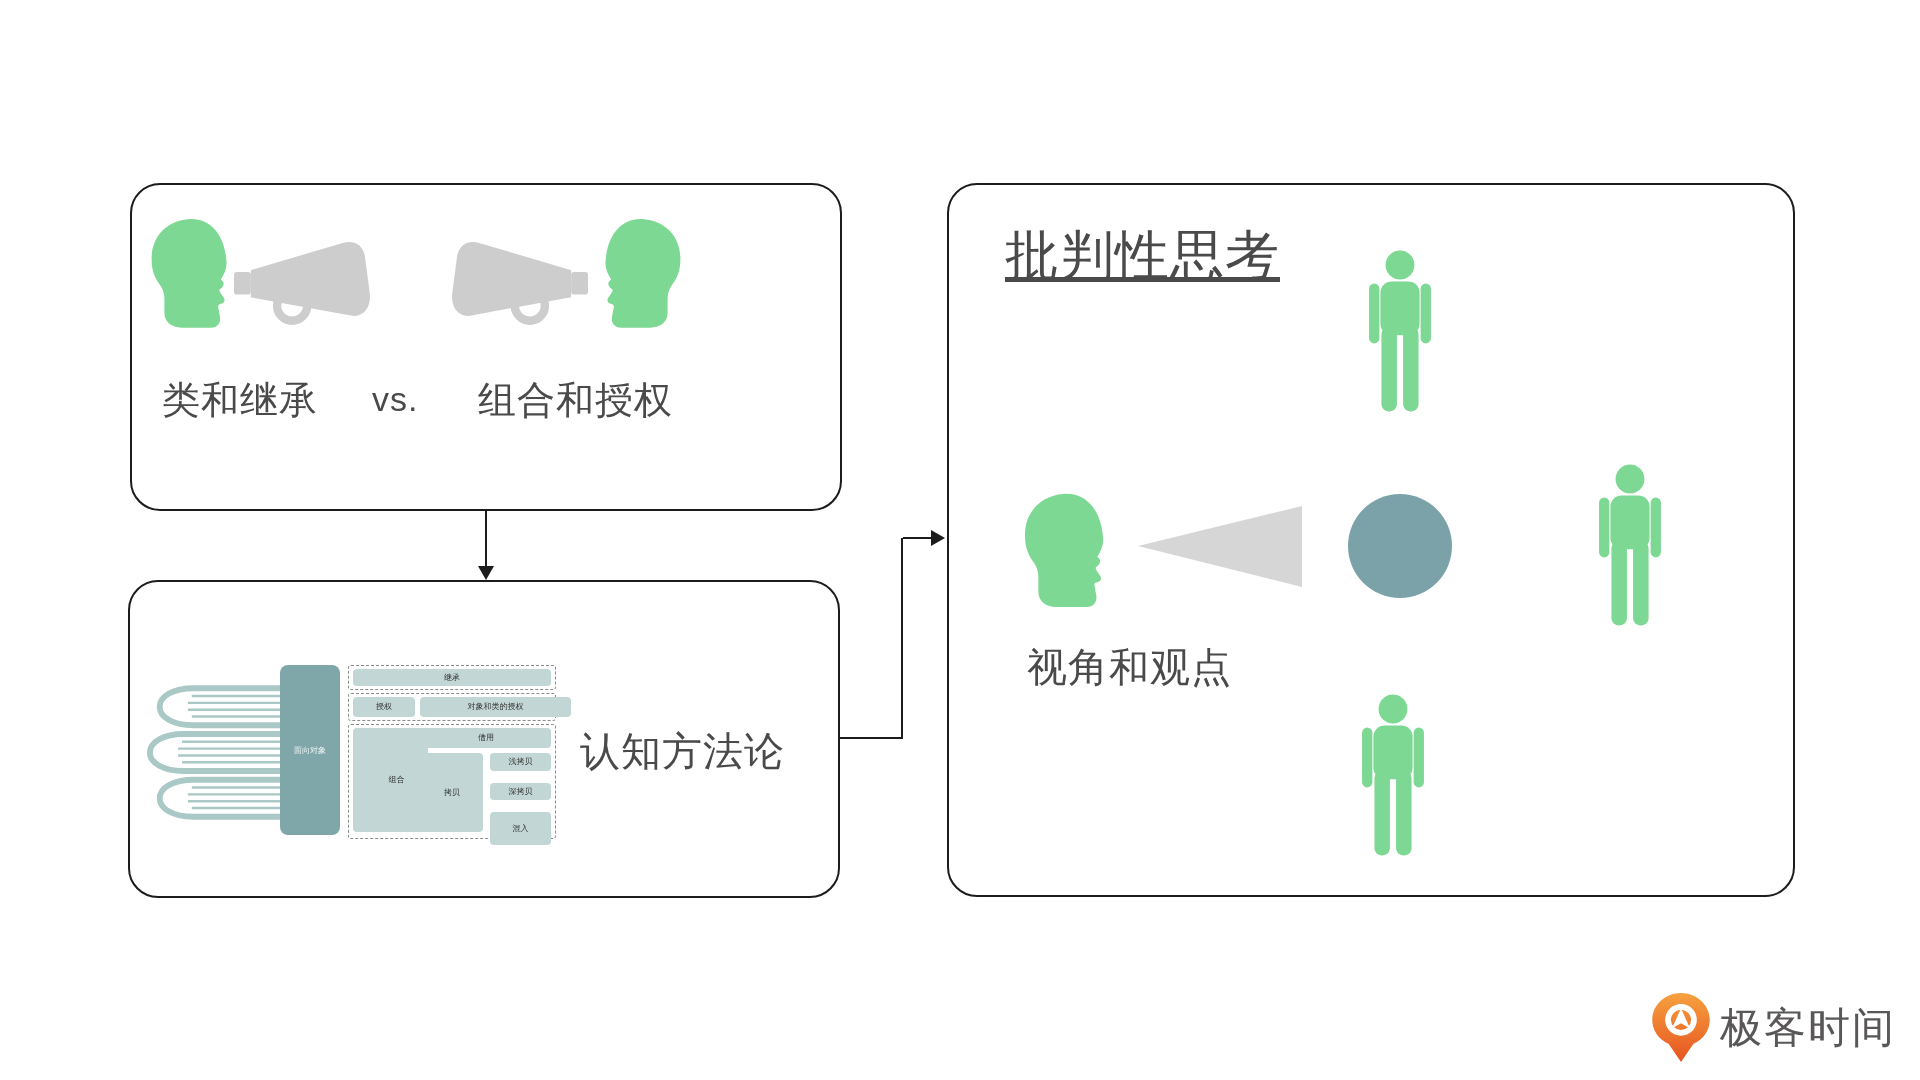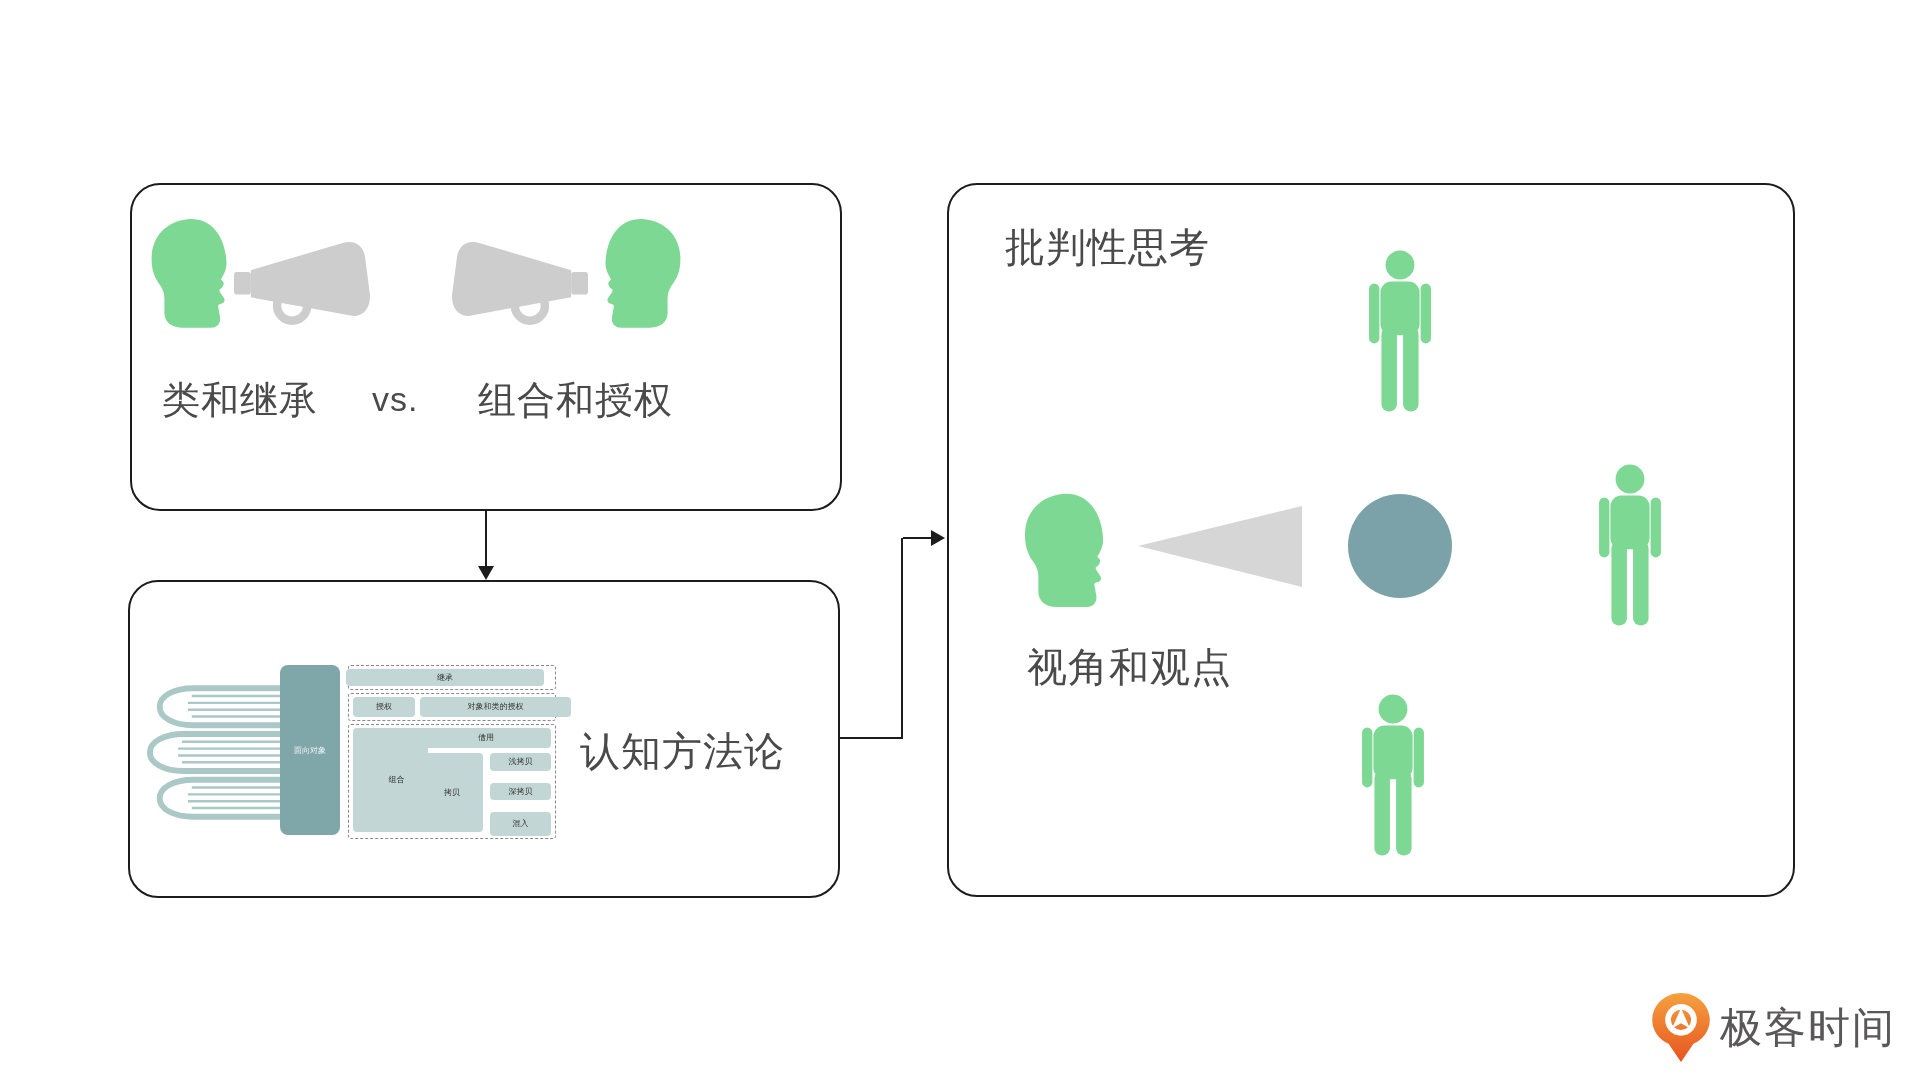--- a/index.html
+++ b/index.html
@@ -80,44 +80,44 @@
         <path d="M140,50 L38,50 C17,50 3,58 3,69 C3,80 17,88 38,88 L140,88" stroke-width="6"></path>
         <path d="M36,58 h102 M32,65 h106 M32,72 h106 M36,79 h102" stroke-width="2.5"></path>
         <path d="M148,97 L48,97 C27,97 13,105 13,116 C13,127 27,135 48,135 L148,135" stroke-width="6"></path>
         <path d="M46,105 h100 M42,112 h104 M42,119 h104 M46,126 h100" stroke-width="2.5"></path>
       </g>
     </svg>
 
     <div class="mini-bar" style="left:150px;top:83px;width:60px;height:170px;">面向对象</div>
 
     <div class="dashed" style="left:218px;top:83px;width:208px;height:25px;"></div>
-    <div class="mini-box" style="left:216px;top:87px;width:198px;height:17px;">继承</div>
+    <div class="mini-box" style="left:223px;top:87px;width:198px;height:17px;">继承</div>
 
     <div class="dashed" style="left:218px;top:111px;width:208px;height:28px;"></div>
     <div class="mini-box" style="left:223px;top:115px;width:62px;height:20px;">授权</div>
     <div class="mini-box" style="left:290px;top:115px;width:151px;height:20px;">对象和类的授权</div>
 
     <div class="dashed" style="left:218px;top:142px;width:208px;height:115px;"></div>
     <div class="mini-box" style="left:223px;top:146px;width:63px;height:104px;padding-left:12px;">组合</div>
     <div class="mini-box" style="left:291px;top:146px;width:130px;height:20px;">借用</div>
     <div class="mini-box" style="left:291px;top:171px;width:62px;height:79px;">拷贝</div>
     <div class="mini-box" style="left:360px;top:171px;width:61px;height:18px;">浅拷贝</div>
     <div class="mini-box" style="left:360px;top:201px;width:61px;height:17px;">深拷贝</div>
-    <div class="mini-box" style="left:360px;top:230px;width:61px;height:24px;">混入</div>
+    <div class="mini-box" style="left:360px;top:230px;width:61px;height:33px;">混入</div>
 
     <div class="label" style="left:450px;top:142px;font-size:40px;">认知方法论</div>
   </div>
 
   <div class="line" style="left:840px;top:737px;width:63px;height:2px;"></div>
   <div class="line" style="left:901px;top:538px;width:2px;height:201px;"></div>
   <div class="line" style="left:903px;top:537px;width:30px;height:2px;"></div>
   <div class="arrow-right" style="left:931px;top:530px;"></div>
 
   <div class="panel" id="box-critical">
-    <div class="label" style="left:56px;top:35px;font-size:40px;">批判性思考</div>
+    <div class="label" style="left:56px;top:35px;font-size:54px;text-decoration:underline;">批判性思考</div>
 
     <svg class="abs" style="left:418px;top:58px;" width="66" height="176" viewBox="0 0 64 160">
       <g fill="var(--c-green)">
         <circle cx="32" cy="16" r="14"></circle>
         <rect x="2" y="34" width="10" height="58" rx="5"></rect>
         <rect x="52" y="34" width="10" height="58" rx="5"></rect>
         <rect x="14" y="76" width="15" height="82" rx="7"></rect>
         <rect x="35" y="76" width="15" height="82" rx="7"></rect>
         <rect x="13" y="32" width="38" height="52" rx="11"></rect>
       </g>

